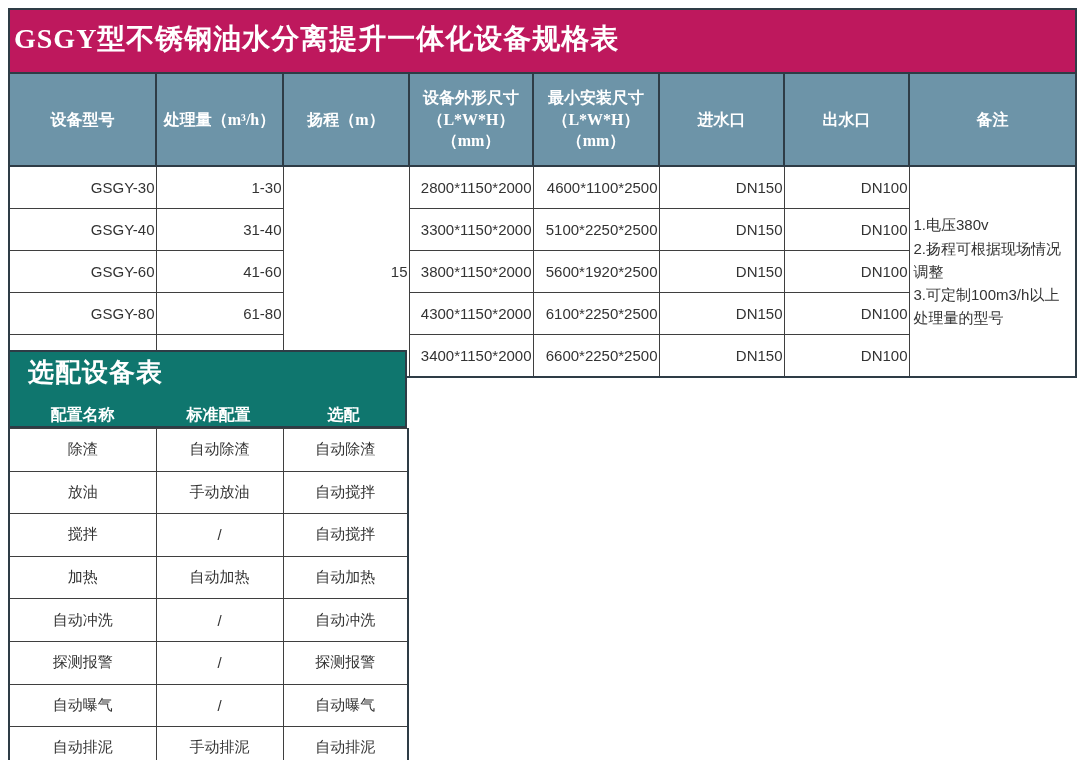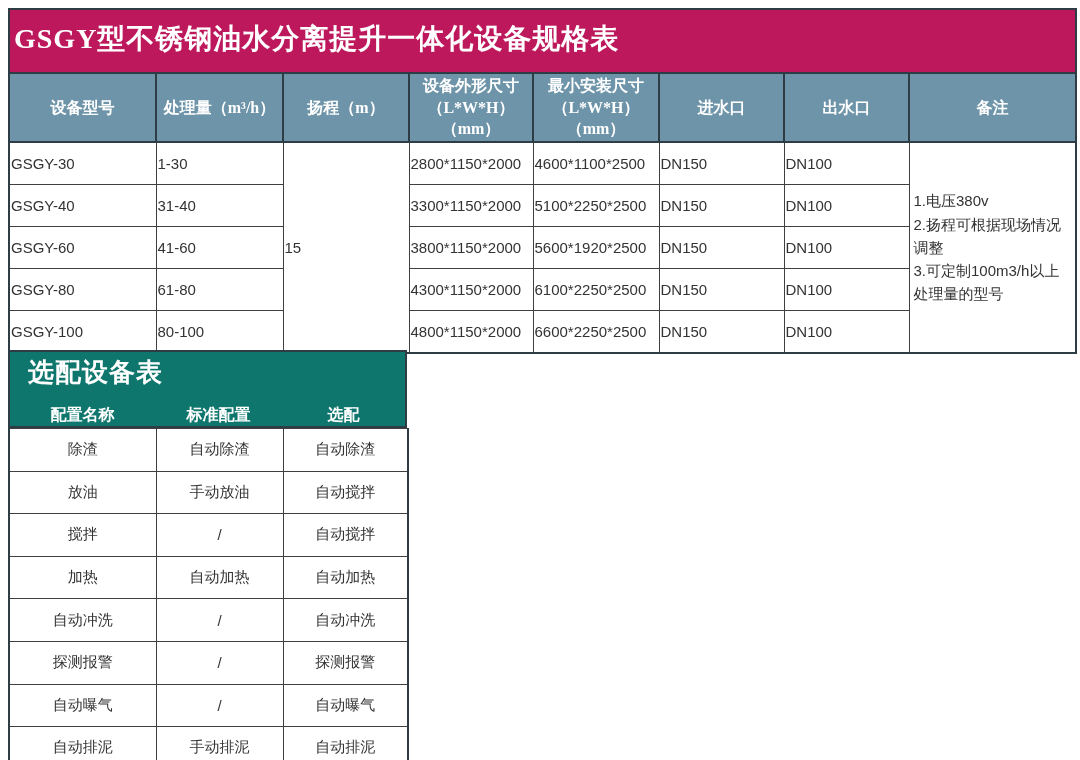--- a/index.html
+++ b/index.html
@@ -49,27 +49,27 @@
     color: #ffffff;
     font-family: "Liberation Serif", "DejaVu Serif", serif;
     font-size: 16px;
     font-weight: 600;
     text-align: center;
     vertical-align: middle;
     height: 67px;
     border: 2px solid #2e3c46;
     white-space: pre-line;
     line-height: 1.35;
-    padding: 0 2px;
+    padding: 12px 2px;
   }
   table.spec tbody td {
     background: #ffffff;
     color: #333333;
     font-size: 15px;
-    text-align: left;
+    text-align: right;
     vertical-align: middle;
     height: 39px;
     border: 1px solid #3f3f3f;
   }
   table.spec tbody tr > td { border-top: 1px solid #3f3f3f; }
   table.spec tbody tr:first-child > td { border-top: 2px solid #2e3c46; }
   td.remarks-cell {
     text-align: left !important;
     font-size: 14px;
     line-height: 1.55;
@@ -199,21 +199,21 @@
         <td>GSGY-80</td>
         <td>61-80</td>
         <td>4300*1150*2000</td>
         <td>6100*2250*2500</td>
         <td>DN150</td>
         <td>DN100</td>
       </tr>
       <tr>
         <td>GSGY-100</td>
         <td>80-100</td>
-        <td>4800*1150*2000</td>
+        <td>3400*1150*2000</td>
         <td>6600*2250*2500</td>
         <td>DN150</td>
         <td>DN100</td>
       </tr>
     </tbody>
   </table>
 
   <div class="opt-head">
     <div class="opt-title">选配设备表</div>
     <div class="opt-cols">

